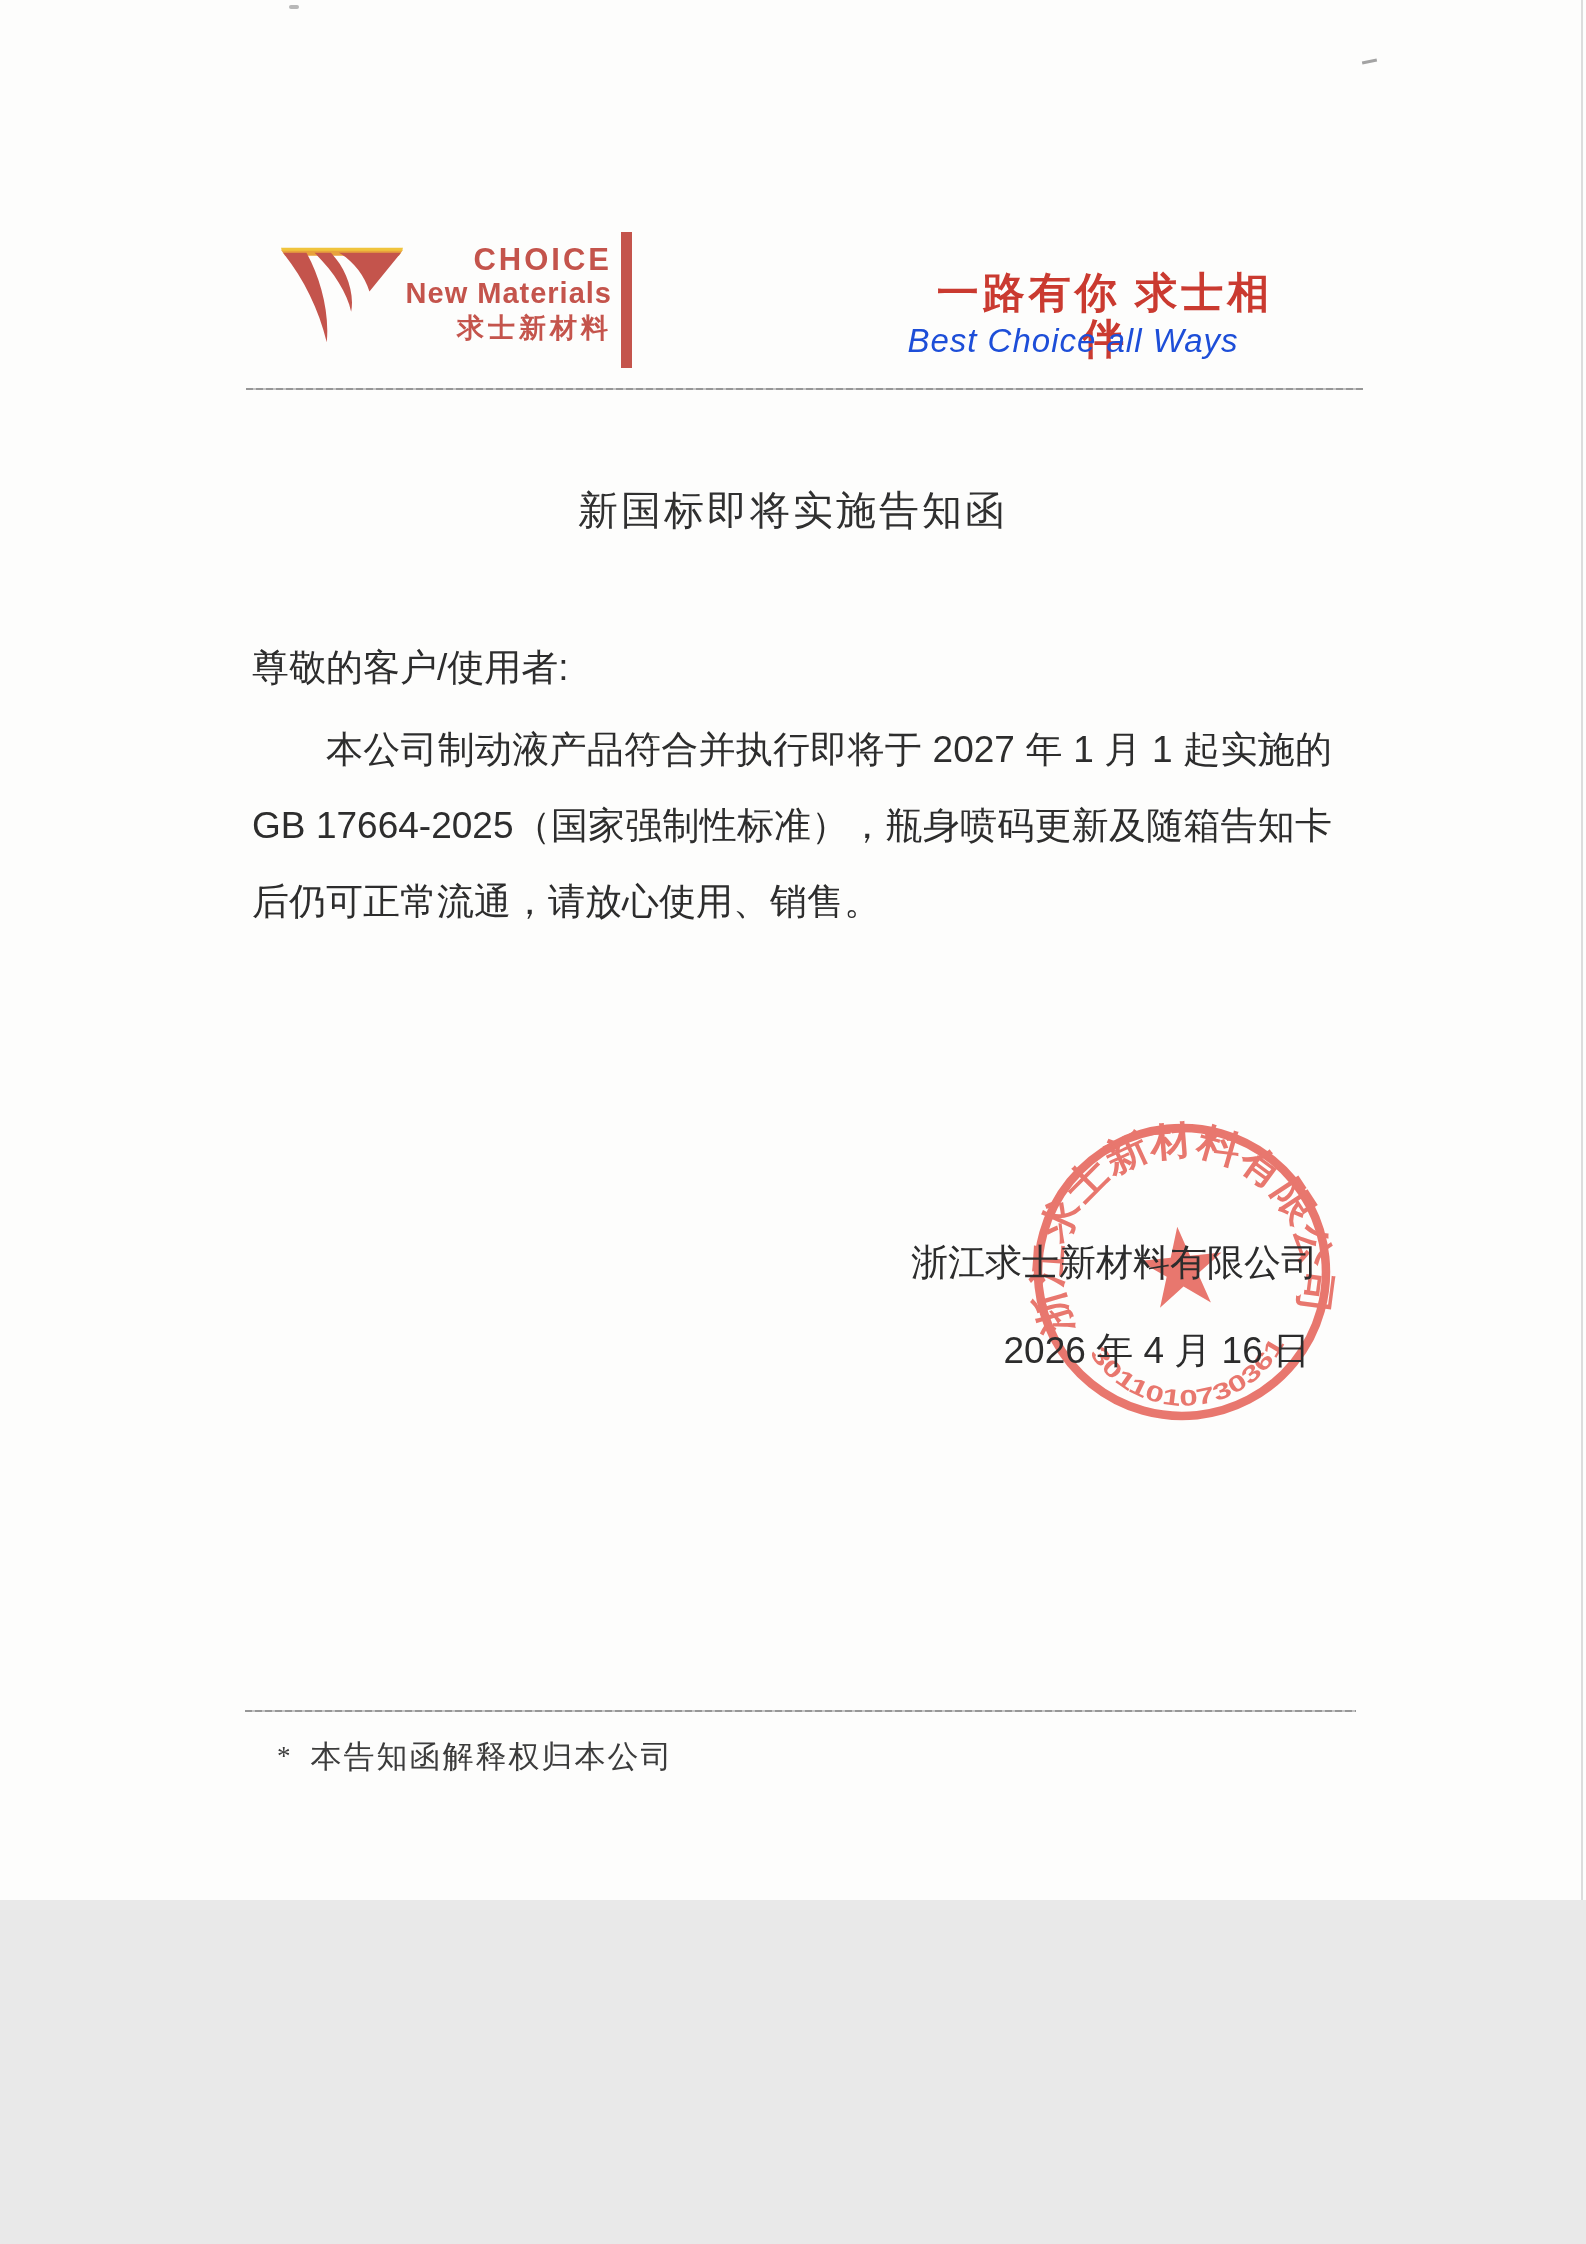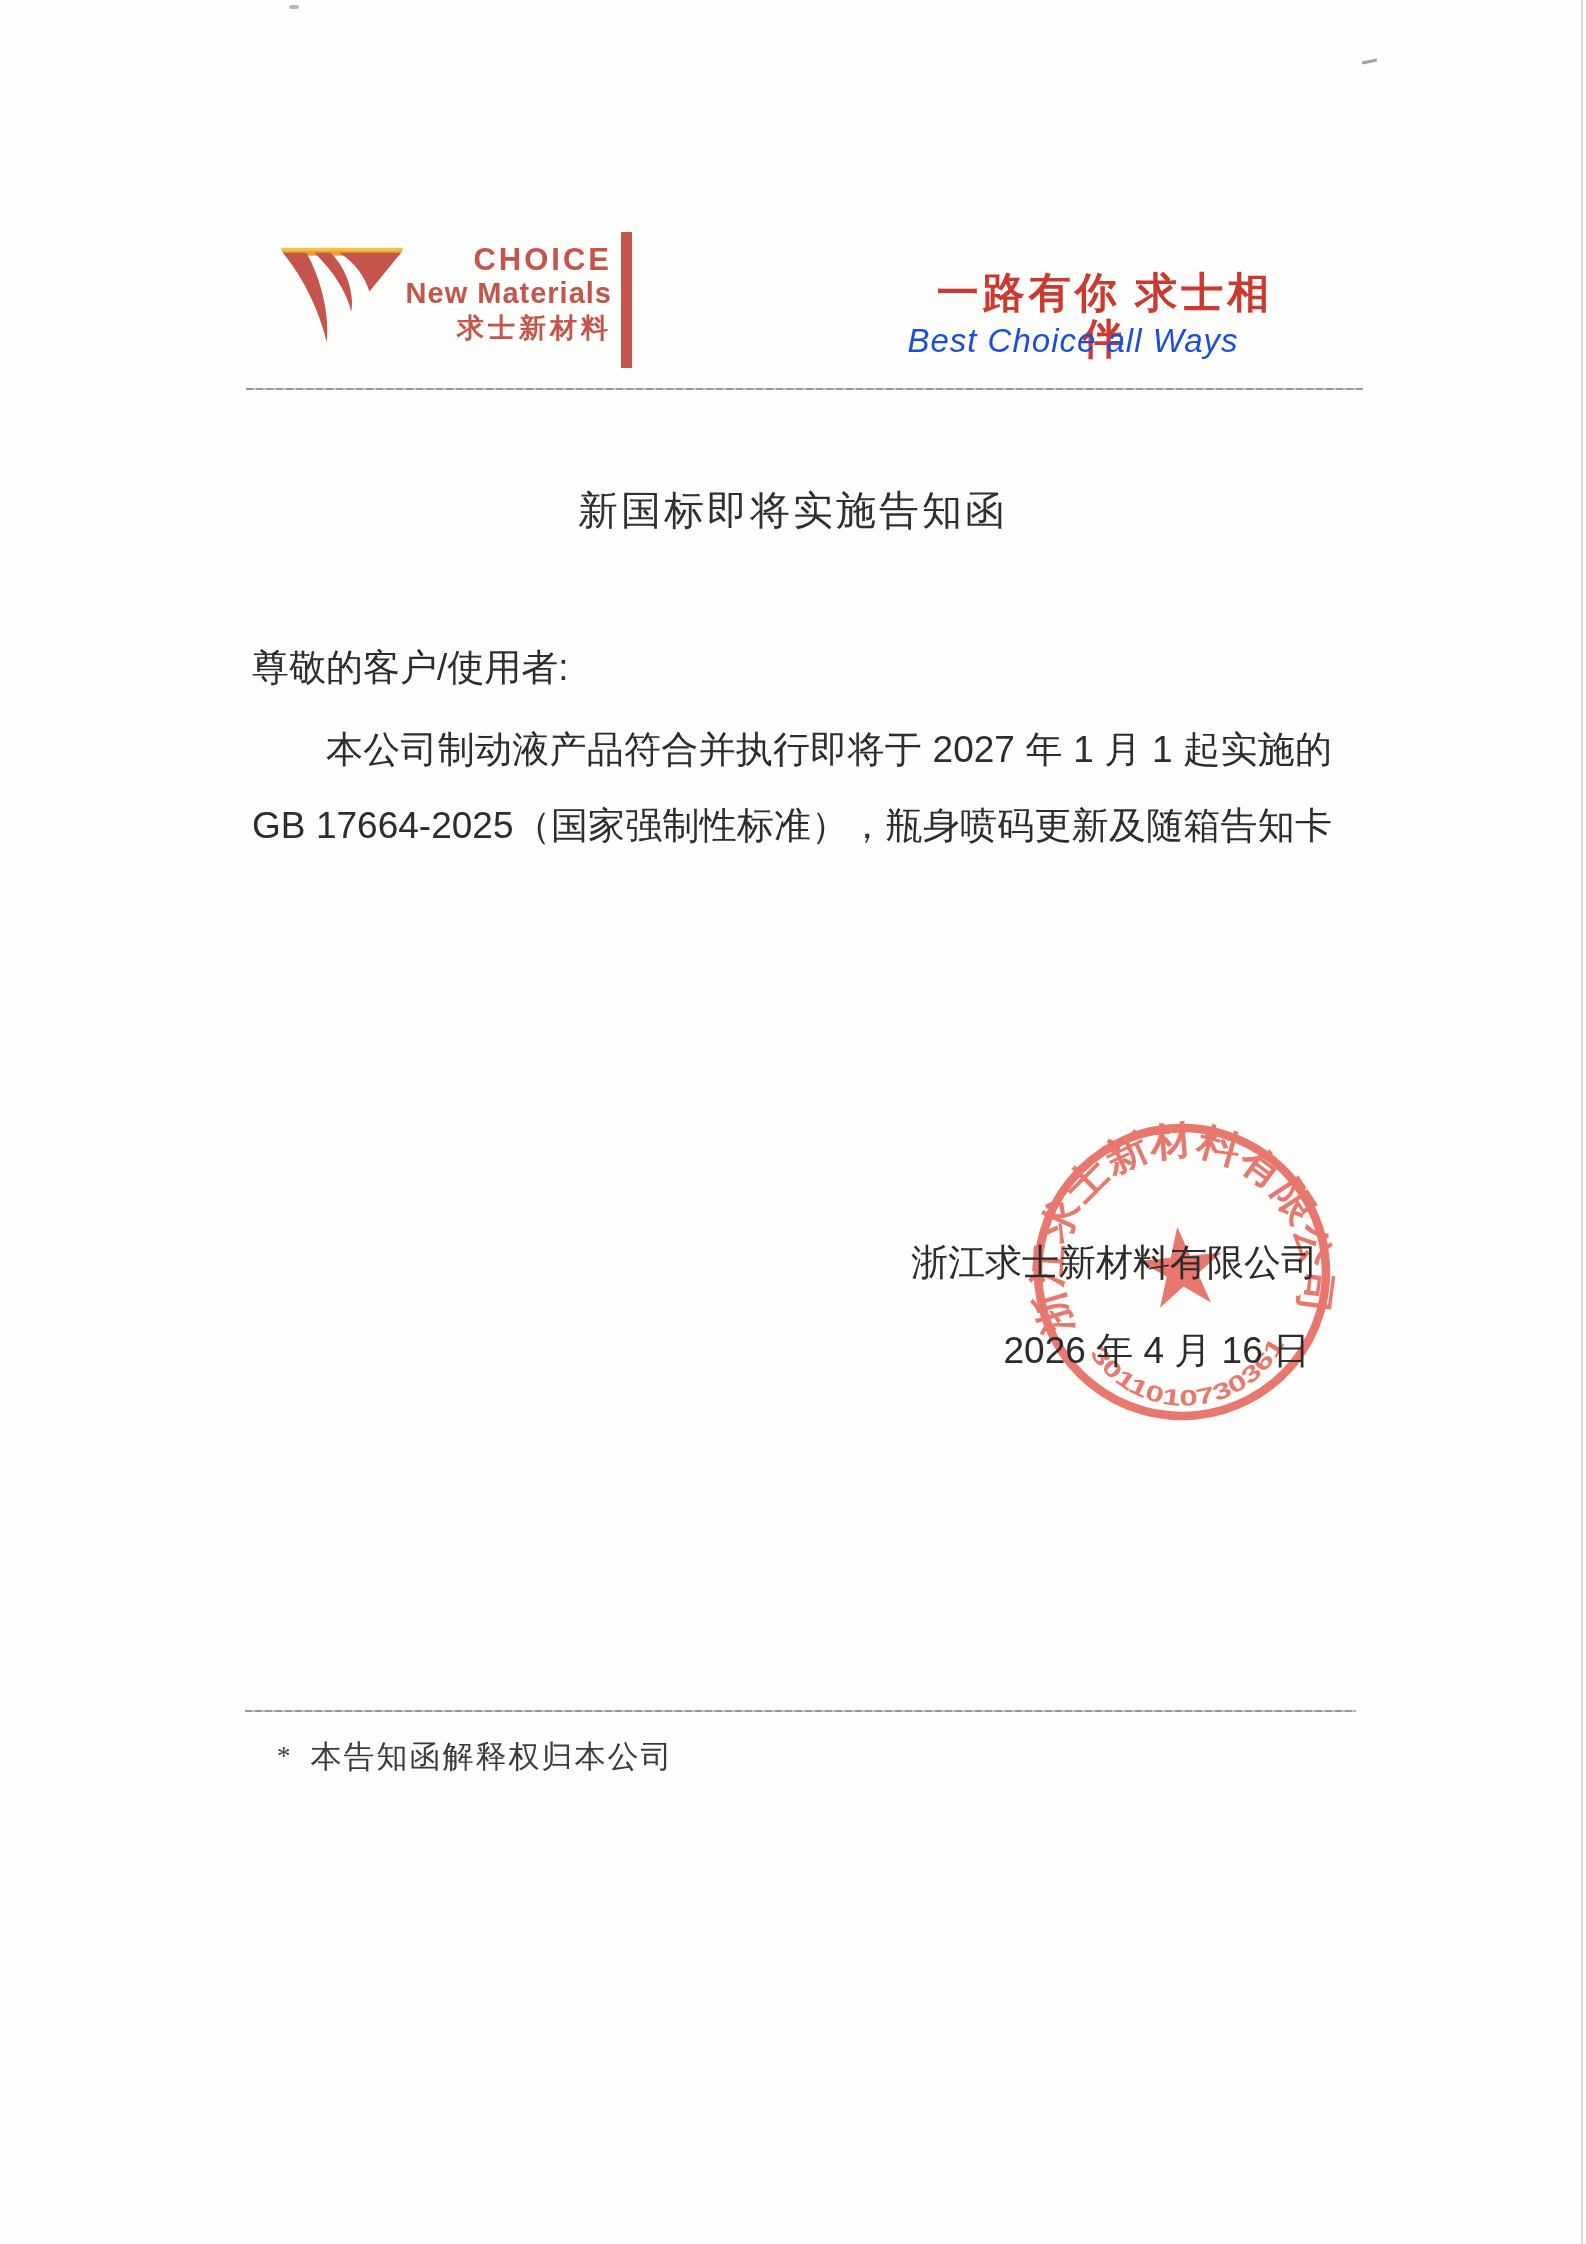--- a/index.html
+++ b/index.html
@@ -1,18 +1,18 @@
 <!DOCTYPE html>
 <html><head>
 <meta charset="utf-8">
 <style>
   html,body{margin:0;padding:0;background:#e9e9e9;}
   .page{
     position:relative;
-    width:1586px;height:2244px;
+    width:1586px;height:1900px;
     margin:0 auto;
     background:#fdfdfc;
     overflow:hidden;
     font-family:"Liberation Sans", sans-serif;
     color:#2f2f2f;
   }
   
   .logo-mark{position:absolute;left:281px;top:246px;width:122px;height:100px;}
   .logo-text{
     position:absolute;left:380px;top:244px;width:232px;
@@ -89,20 +89,21 @@
   <div class="slogan-en">Best Choice all Ways</div>
 
   <div class="divider top"></div>
 
   <div class="title">新国标即将实施告知函</div>
   <div class="salutation">尊敬的客户/使用者:</div>
 
   <div class="body-lines">
     <div class="body-line justify indent">本公司制动液产品符合并执行即将于 2027 年 1 月 1 起实施的</div>
     <div class="body-line justify">GB 17664-2025（国家强制性标准），瓶身喷码更新及随箱告知卡</div>
+    <div class="body-line">后仍可正常流通，请放心使用、销售。</div>
   </div>
 
   <div class="sig-company">浙江求士新材料有限公司</div>
   <div class="sig-date">2026 年 4 月 16 日</div>
 
   <svg class="stamp" viewBox="0 0 340 340" aria-hidden="true">
     <defs>
       <path id="ringPath" d="M 50,218 A 128,128 0 1 1 290,218" fill="none"></path>
       <path id="numPath" d="M 60,236 A 118,118 0 0 0 280,236" fill="none"></path>
     </defs>

